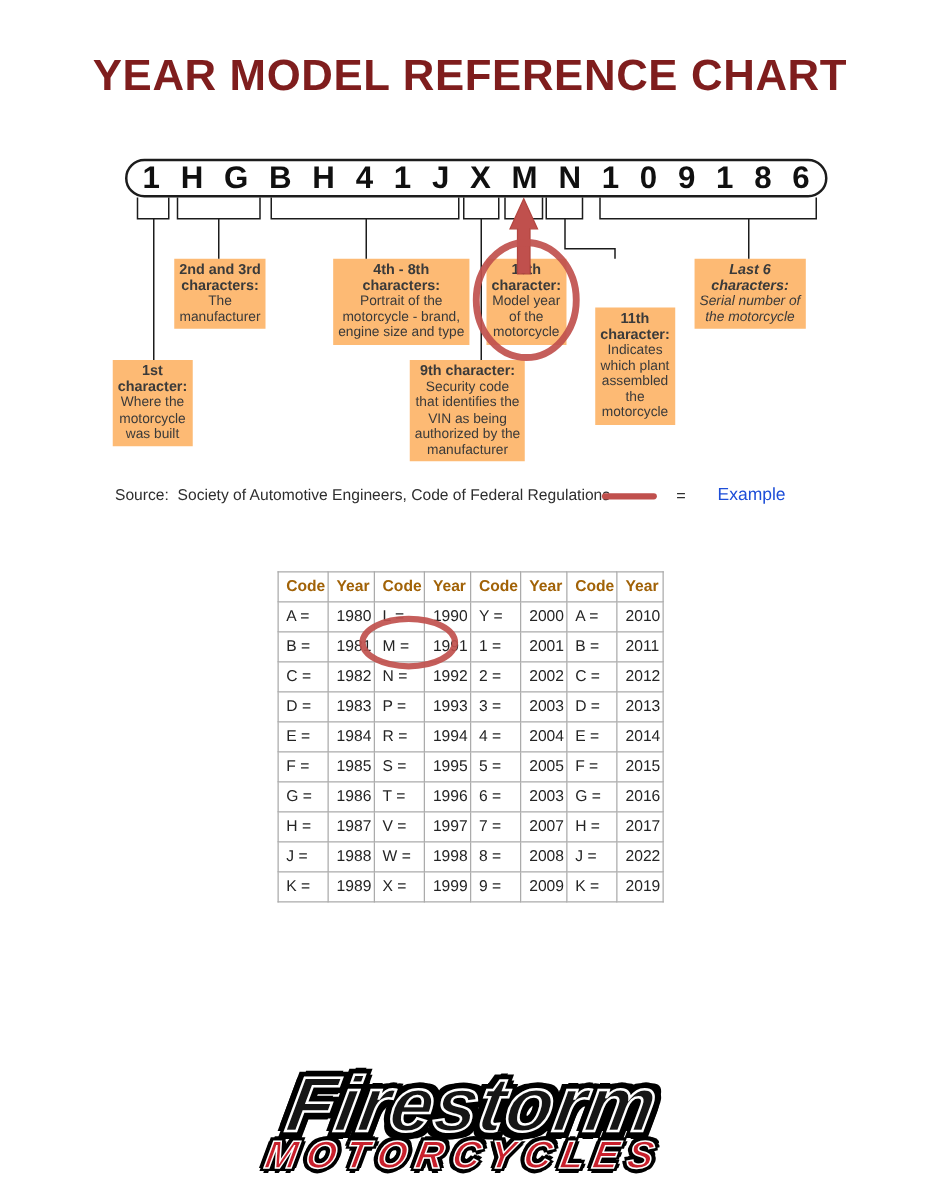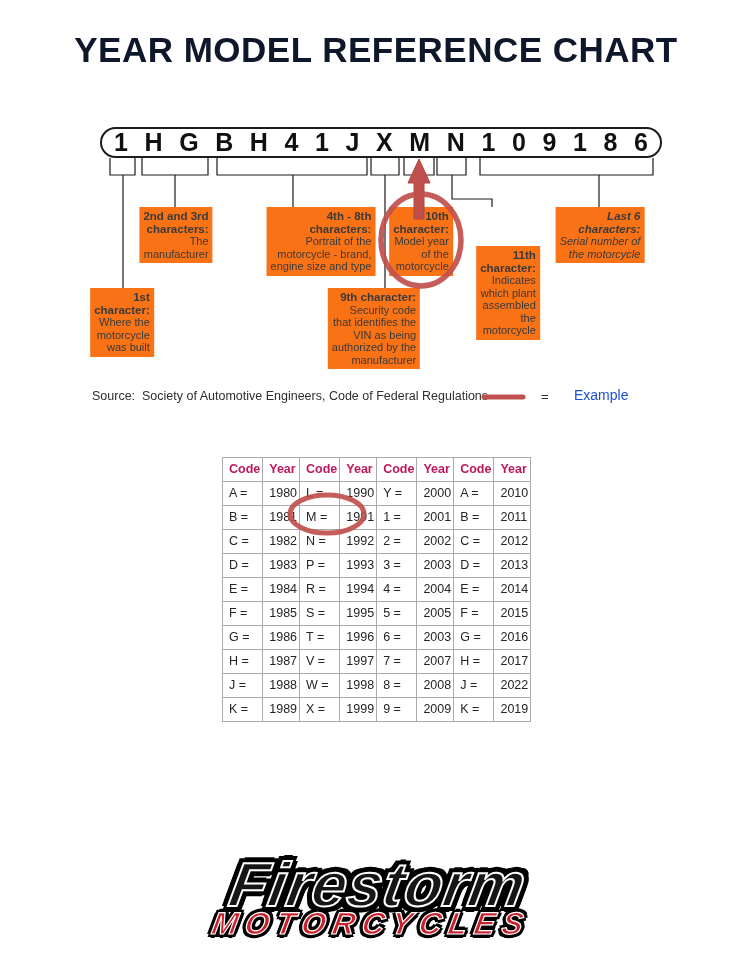--- a/index.html
+++ b/index.html
@@ -1,57 +1,57 @@
 <!DOCTYPE html>
 <html><head>
 <meta charset="utf-8">
 <style>
   html,body { margin:0; padding:0; background:#ffffff; }
   .canvas {
     position:relative; width:752px; height:957px; margin:0 auto;
     background:#ffffff; font-family:"Liberation Sans", sans-serif; overflow:hidden;
   }
   .title {
-    position:absolute; top:30px; left:0; width:100%; margin:0;
+    position:absolute; top:41px; left:0; width:100%; margin:0;
     text-align:center; font-size:35px; font-weight:bold; letter-spacing:0.5px;
-    color:#0f172a;
+    color:#7f1d1d;
   }
   .vin-box {
     position:absolute; left:100px; top:127px; width:562px; height:31px;
     border:2px solid #1c1c1c; border-radius:16px; box-sizing:border-box;
     display:flex; align-items:center; justify-content:space-between; padding:0 12px;
     background:#fff;
   }
   .vin-char { font-size:25px; font-weight:bold; color:#101010; line-height:1; }
   .overlay {
     position:absolute; left:0; top:0; width:752px; height:957px;
     z-index:5; pointer-events:none;
   }
   .callout {
     position:absolute; transform:translateX(-50%);
-    background:#f97316; color:#3a3a3a; text-align:right;
+    background:#fdba74; color:#3a3a3a; text-align:center;
     padding:3px 4px; line-height:12.5px; z-index:2;
   }
   .callout .hd { font-weight:bold; font-size:11.5px; white-space:pre; }
   .callout .bd { font-size:11px; white-space:pre; }
   .source-note {
     position:absolute; left:92px; top:389px; font-size:12.5px; color:#2e2e2e;
     white-space:pre;
   }
   .example-equals { position:absolute; left:541px; top:389px; font-size:13px; color:#2e2e2e; }
   .example-label  { position:absolute; left:574px; top:387px; font-size:14px; color:#1d4ed8; }
   table.codes {
     position:absolute; left:222px; top:457px;
     border-collapse:collapse; font-size:12.5px; color:#242424; background:#fff;
   }
   table.codes th, table.codes td {
     border:1px solid #ababab; padding:4px 2px 4px 6px; text-align:left;
     white-space:nowrap; line-height:15px;
   }
-  table.codes th { font-weight:bold; color:#be185d; }
+  table.codes th { font-weight:bold; color:#a16207; }
   .help {
     position:absolute; top:757px; left:0; width:100%; text-align:center;
     font-size:25px; line-height:28px; font-weight:bold; color:#141414;
     white-space:pre;
   }
   .logo { position:absolute; top:854px; left:0; width:100%; text-align:center; transform:skewX(-10deg); }
   .logo-name {
     font-size:62px; font-weight:bold; font-style:italic; line-height:1;
     color:#161616; letter-spacing:1px; -webkit-text-stroke:2px #ffffff;
     text-shadow:

